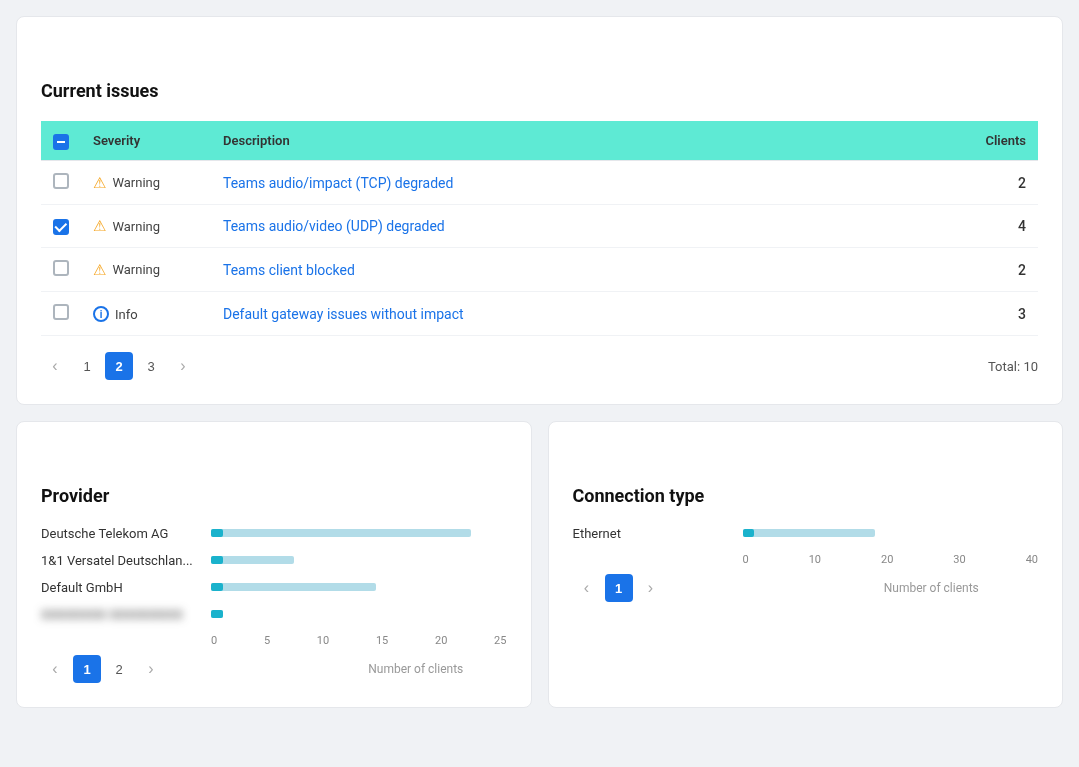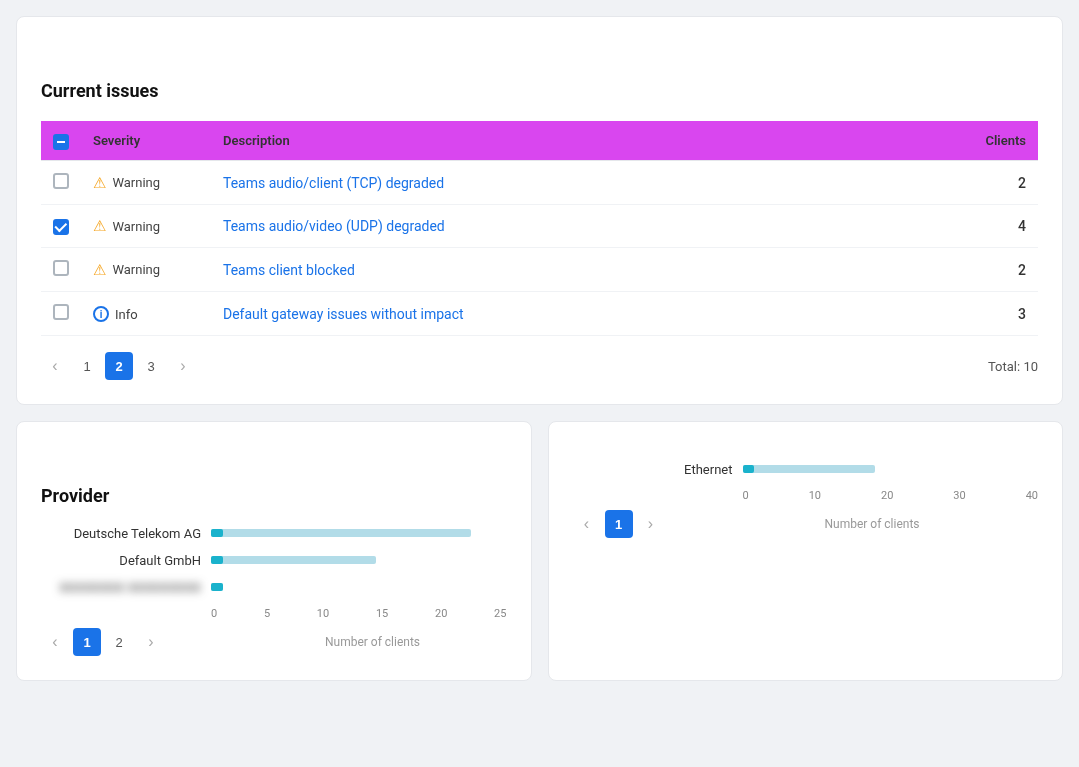--- a/index.html
+++ b/index.html
@@ -26,21 +26,21 @@
       color: #111;
       margin-top: 39px;
     }
 
     
     table {
       width: 100%;
       border-collapse: collapse;
     }
     thead tr {
-      background: #d946ef;
+      background: #5eead4;
     }
     thead th {
       padding: 10px 12px;
       text-align: left;
       font-weight: 600;
       font-size: 13px;
       color: #333;
       border-bottom: 1px solid #e5e7eb;
     }
     thead th.clients-col {
@@ -175,21 +175,20 @@
 
     
     .bottom-row {
       display: grid;
       grid-template-columns: 1fr 1fr;
       gap: 16px;
     }
 
     .chart-section {
       margin-top: 16px;
-      text-align: right;
     }
     .chart-row {
       display: flex;
       align-items: center;
       margin-bottom: 12px;
       gap: 10px;
     }
     .chart-label {
       width: 160px;
       font-size: 13px;
@@ -218,21 +217,21 @@
       color: #333;
     }
 
     .chart-footer {
       display: flex;
       align-items: center;
       justify-content: space-between;
       margin-top: 8px;
     }
     .chart-axis-label {
-      text-align: left;
+      text-align: center;
       font-size: 12px;
       color: #999;
       flex: 1;
       margin-left: 160px;
     }
   </style>
 </head>
 <body>
 
 <div class="card">
@@ -249,21 +248,21 @@
         <th class="clients-col">Clients</th>
       </tr>
     </thead>
     <tbody id="issues-tbody">
     <tr>
           <td class="checkbox-cell"><div class="cb"></div></td>
           <td class="severity-cell"><span class="severity-badge">
               <span class="warn-icon">⚠</span>
               <span>Warning</span>
             </span></td>
-          <td><a class="issue-link">Teams audio/client (TCP) degraded</a></td>
+          <td><a class="issue-link">Teams audio/impact (TCP) degraded</a></td>
           <td class="clients-val">2</td>
         </tr>
         <tr>
           <td class="checkbox-cell"><div class="cb checked"></div></td>
           <td class="severity-cell"><span class="severity-badge">
               <span class="warn-icon">⚠</span>
               <span>Warning</span>
             </span></td>
           <td><a class="issue-link">Teams audio/video (UDP) degraded</a></td>
           <td class="clients-val">4</td>
@@ -307,20 +306,27 @@
     <div class="card-title">Provider</div>
     <div class="chart-section" id="provider-chart">
         <div class="chart-row">
           <div class="chart-label">Deutsche Telekom AG</div>
           <div class="chart-bar-wrap" style="position: relative; height: 14px;">
             <div style="position: absolute; top: 2px; left: 0px; height: 8px; width: 88%; background: rgb(178, 220, 232); border-radius: 2px;"></div>
             <div style="position: absolute; top: 2px; left: 0px; height: 8px; width: 4%; min-width: 5px; background: rgb(26, 178, 204); border-radius: 2px;"></div>
           </div>
         </div>
         <div class="chart-row">
+          <div class="chart-label">1&amp;1 Versatel Deutschlan...</div>
+          <div class="chart-bar-wrap" style="position: relative; height: 14px;">
+            <div style="position: absolute; top: 2px; left: 0px; height: 8px; width: 28%; background: rgb(178, 220, 232); border-radius: 2px;"></div>
+            <div style="position: absolute; top: 2px; left: 0px; height: 8px; width: 4%; min-width: 5px; background: rgb(26, 178, 204); border-radius: 2px;"></div>
+          </div>
+        </div>
+        <div class="chart-row">
           <div class="chart-label">Default GmbH</div>
           <div class="chart-bar-wrap" style="position: relative; height: 14px;">
             <div style="position: absolute; top: 2px; left: 0px; height: 8px; width: 56%; background: rgb(178, 220, 232); border-radius: 2px;"></div>
             <div style="position: absolute; top: 2px; left: 0px; height: 8px; width: 4%; min-width: 5px; background: rgb(26, 178, 204); border-radius: 2px;"></div>
           </div>
         </div>
         <div class="chart-row">
           <div class="chart-label blurred-label">XXXXXXXX XXXXXXXXX</div>
           <div class="chart-bar-wrap" style="position: relative; height: 14px;">
             <div style="position: absolute; top: 2px; left: 0px; height: 8px; width: 4%; background: rgb(178, 220, 232); border-radius: 2px;"></div>
@@ -341,20 +347,21 @@
         <button class="page-btn page-arrow">‹</button>
         <button class="page-btn active">1</button>
         <button class="page-btn">2</button>
         <button class="page-btn page-arrow">›</button>
       </div>
       <div class="chart-axis-label">Number of clients</div>
     </div>
   </div>
 
   <div class="card">
+    <div class="card-title">Connection type</div>
     <div class="chart-section" id="connection-chart">
         <div class="chart-row">
           <div class="chart-label">Ethernet</div>
           <div class="chart-bar-wrap" style="position: relative; height: 14px;">
             <div style="position: absolute; top: 2px; left: 0px; height: 8px; width: 45%; background: rgb(178, 220, 232); border-radius: 2px;"></div>
             <div style="position: absolute; top: 2px; left: 0px; height: 8px; width: 4%; min-width: 5px; background: rgb(26, 178, 204); border-radius: 2px;"></div>
           </div>
         </div>
         <div class="chart-x-axis">
           <span>0</span>

